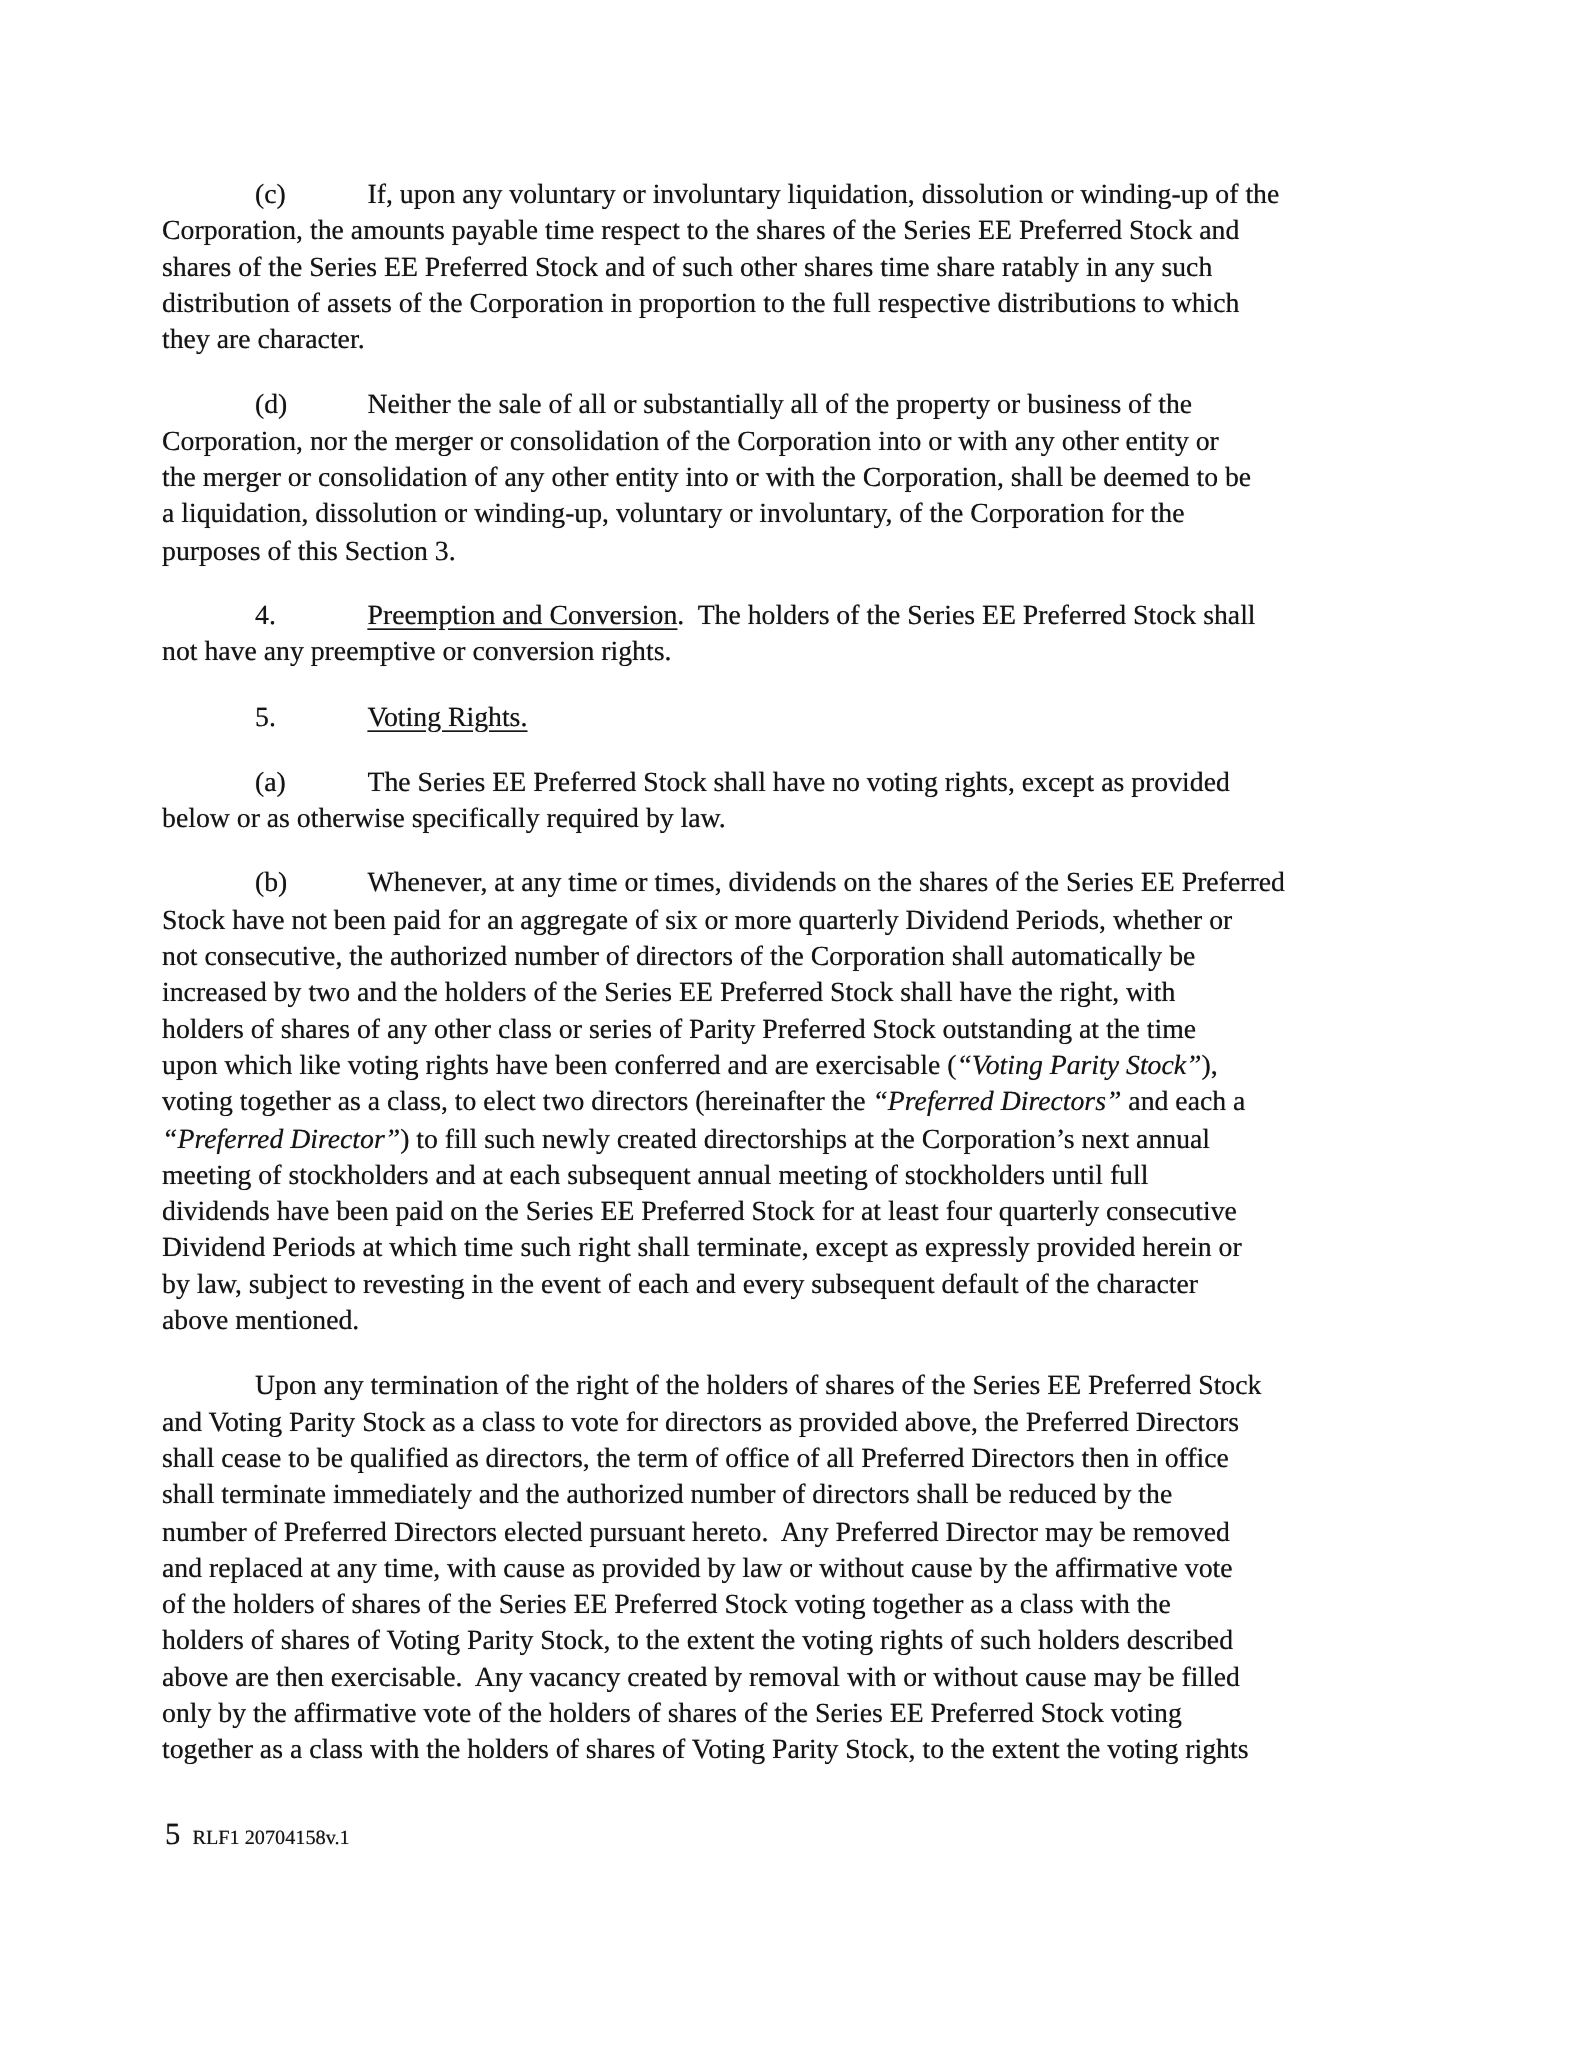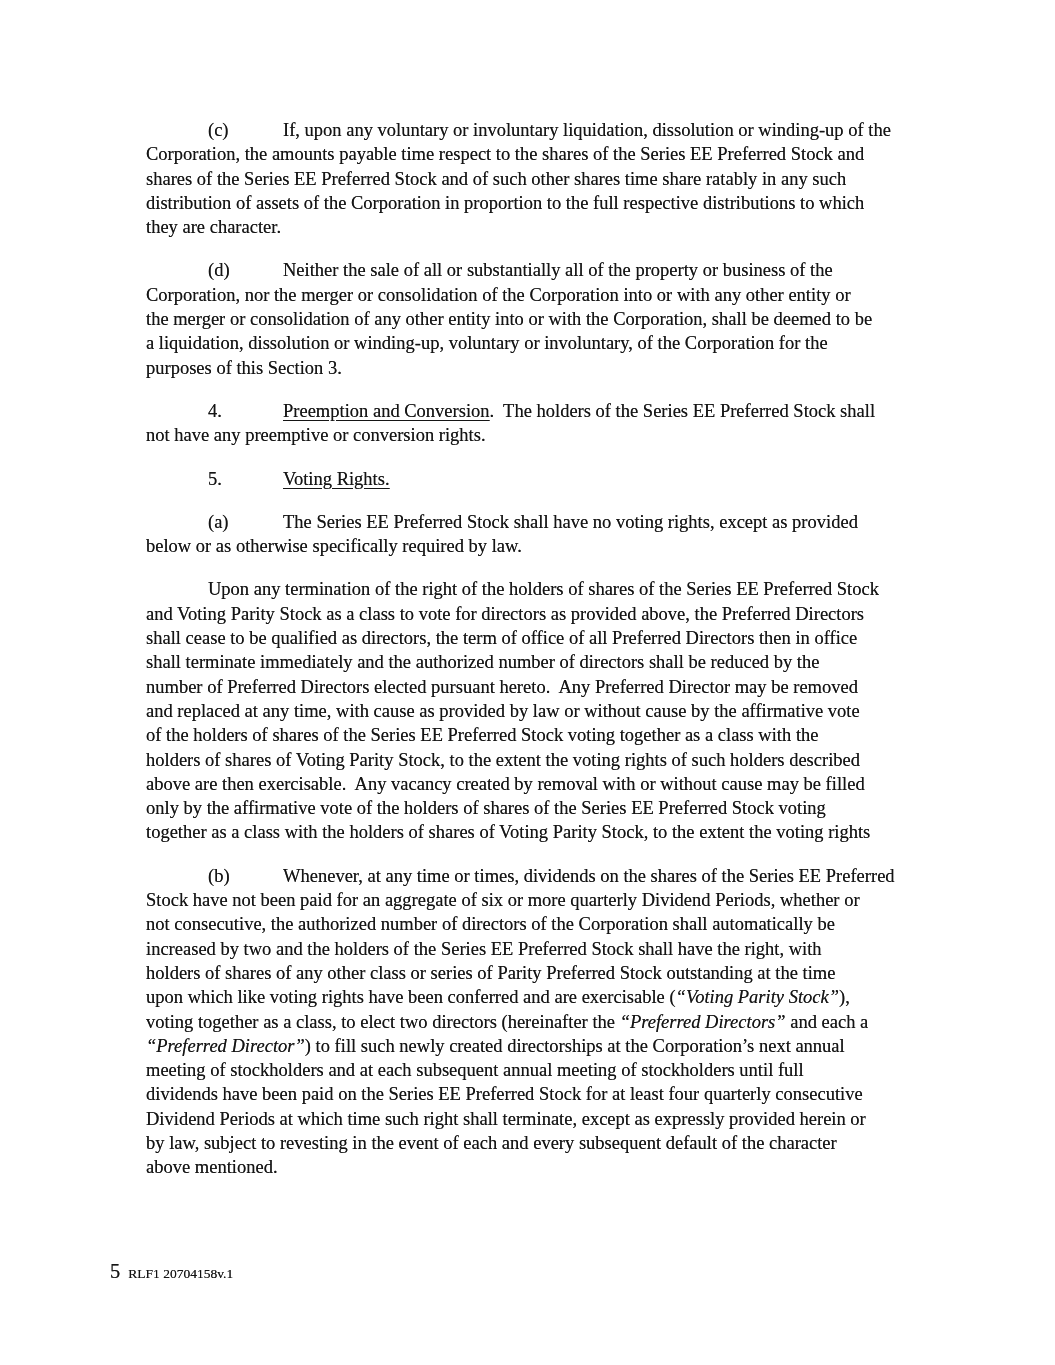--- a/index.html
+++ b/index.html
@@ -24,35 +24,34 @@
     top: 118px;
     width: 850px;
   }
   .paragraph {
     margin: 0 0 19px 0;
   }
   .line {
     height: 24.3px;
     line-height: 24.3px;
     white-space: pre;
-    margin-left: 38px;
   }
   .line.first {
     padding-left: 62px;
   }
   .plabel {
     display: inline-block;
     width: 75px;
   }
   .it { font-style: italic; }
   .ul { text-decoration: underline; text-underline-offset: 2.5px; }
   .footer {
     position: absolute;
     left: 110px;
-    top: 1260px;
+    top: 1212px;
     white-space: pre;
   }
   .page-num {
     font-size: 20.5px;
   }
   .doc-id {
     font-size: 13.5px;
     margin-left: 8px;
   }
 </style>
@@ -80,42 +79,42 @@
         <div class="line"><span>not have any preemptive or conversion rights.</span></div>
       </div>
       <div class="paragraph">
         <div class="line first"><span class="plabel">5.</span><span class="ul">Voting Rights.</span></div>
       </div>
       <div class="paragraph">
         <div class="line first"><span class="plabel">(a)</span><span>The Series EE Preferred Stock shall have no voting rights, except as provided</span></div>
         <div class="line"><span>below or as otherwise specifically required by law.</span></div>
       </div>
       <div class="paragraph">
-        <div class="line first"><span>Upon any termination of the right of the holders of shares of the Series EE Preferred Stock</span></div>
-        <div class="line"><span>and Voting Parity Stock as a class to vote for directors as provided above, the Preferred Directors</span></div>
-        <div class="line"><span>shall cease to be qualified as directors, the term of office of all Preferred Directors then in office</span></div>
-        <div class="line"><span>shall terminate immediately and the authorized number of directors shall be reduced by the</span></div>
-        <div class="line"><span>number of Preferred Directors elected pursuant hereto.  Any Preferred Director may be removed</span></div>
-        <div class="line"><span>and replaced at any time, with cause as provided by law or without cause by the affirmative vote</span></div>
-        <div class="line"><span>of the holders of shares of the Series EE Preferred Stock voting together as a class with the</span></div>
-        <div class="line"><span>holders of shares of Voting Parity Stock, to the extent the voting rights of such holders described</span></div>
-        <div class="line"><span>above are then exercisable.  Any vacancy created by removal with or without cause may be filled</span></div>
-        <div class="line"><span>only by the affirmative vote of the holders of shares of the Series EE Preferred Stock voting</span></div>
-        <div class="line"><span>together as a class with the holders of shares of Voting Parity Stock, to the extent the voting rights</span></div>
-      </div>
-      <div class="paragraph">
         <div class="line first"><span class="plabel">(b)</span><span>Whenever, at any time or times, dividends on the shares of the Series EE Preferred</span></div>
         <div class="line"><span>Stock have not been paid for an aggregate of six or more quarterly Dividend Periods, whether or</span></div>
         <div class="line"><span>not consecutive, the authorized number of directors of the Corporation shall automatically be</span></div>
         <div class="line"><span>increased by two and the holders of the Series EE Preferred Stock shall have the right, with</span></div>
         <div class="line"><span>holders of shares of any other class or series of Parity Preferred Stock outstanding at the time</span></div>
         <div class="line"><span>upon which like voting rights have been conferred and are exercisable (</span><span class="it">“Voting Parity Stock”</span><span>),</span></div>
         <div class="line"><span>voting together as a class, to elect two directors (hereinafter the </span><span class="it">“Preferred Directors”</span><span> and each a</span></div>
         <div class="line"><span class="it">“Preferred Director”</span><span>) to fill such newly created directorships at the Corporation’s next annual</span></div>
         <div class="line"><span>meeting of stockholders and at each subsequent annual meeting of stockholders until full</span></div>
         <div class="line"><span>dividends have been paid on the Series EE Preferred Stock for at least four quarterly consecutive</span></div>
         <div class="line"><span>Dividend Periods at which time such right shall terminate, except as expressly provided herein or</span></div>
         <div class="line"><span>by law, subject to revesting in the event of each and every subsequent default of the character</span></div>
         <div class="line"><span>above mentioned.</span></div>
       </div>
+      <div class="paragraph">
+        <div class="line first"><span>Upon any termination of the right of the holders of shares of the Series EE Preferred Stock</span></div>
+        <div class="line"><span>and Voting Parity Stock as a class to vote for directors as provided above, the Preferred Directors</span></div>
+        <div class="line"><span>shall cease to be qualified as directors, the term of office of all Preferred Directors then in office</span></div>
+        <div class="line"><span>shall terminate immediately and the authorized number of directors shall be reduced by the</span></div>
+        <div class="line"><span>number of Preferred Directors elected pursuant hereto.  Any Preferred Director may be removed</span></div>
+        <div class="line"><span>and replaced at any time, with cause as provided by law or without cause by the affirmative vote</span></div>
+        <div class="line"><span>of the holders of shares of the Series EE Preferred Stock voting together as a class with the</span></div>
+        <div class="line"><span>holders of shares of Voting Parity Stock, to the extent the voting rights of such holders described</span></div>
+        <div class="line"><span>above are then exercisable.  Any vacancy created by removal with or without cause may be filled</span></div>
+        <div class="line"><span>only by the affirmative vote of the holders of shares of the Series EE Preferred Stock voting</span></div>
+        <div class="line"><span>together as a class with the holders of shares of Voting Parity Stock, to the extent the voting rights</span></div>
+      </div>
     </div>
   <div class="footer"><span class="page-num">5</span><span class="doc-id">RLF1 20704158v.1</span></div>
 </div>
 
 </body></html>

